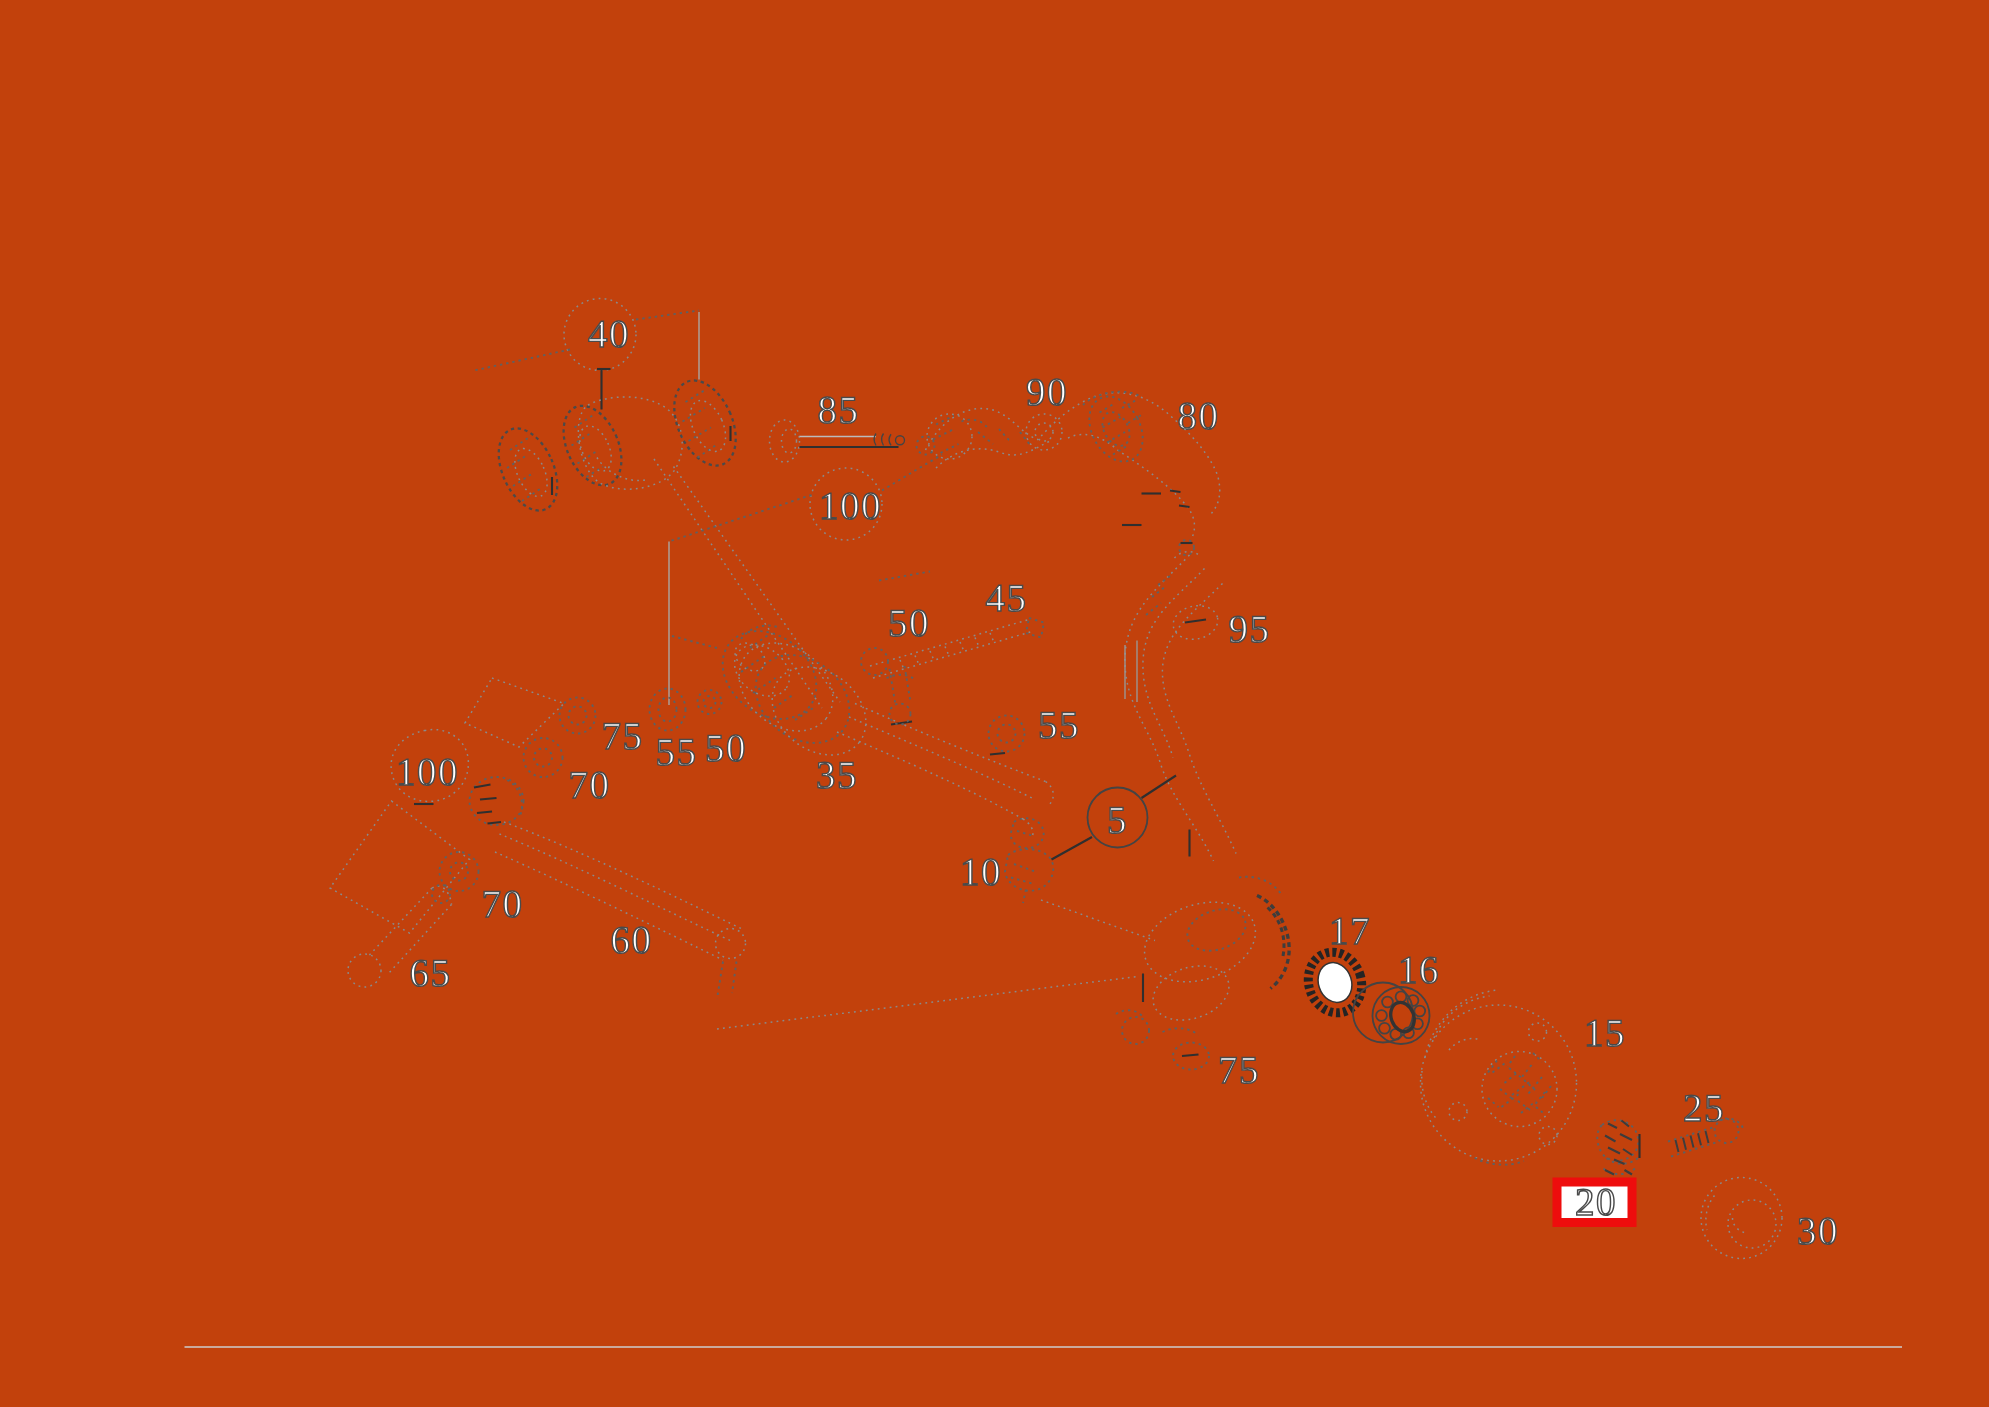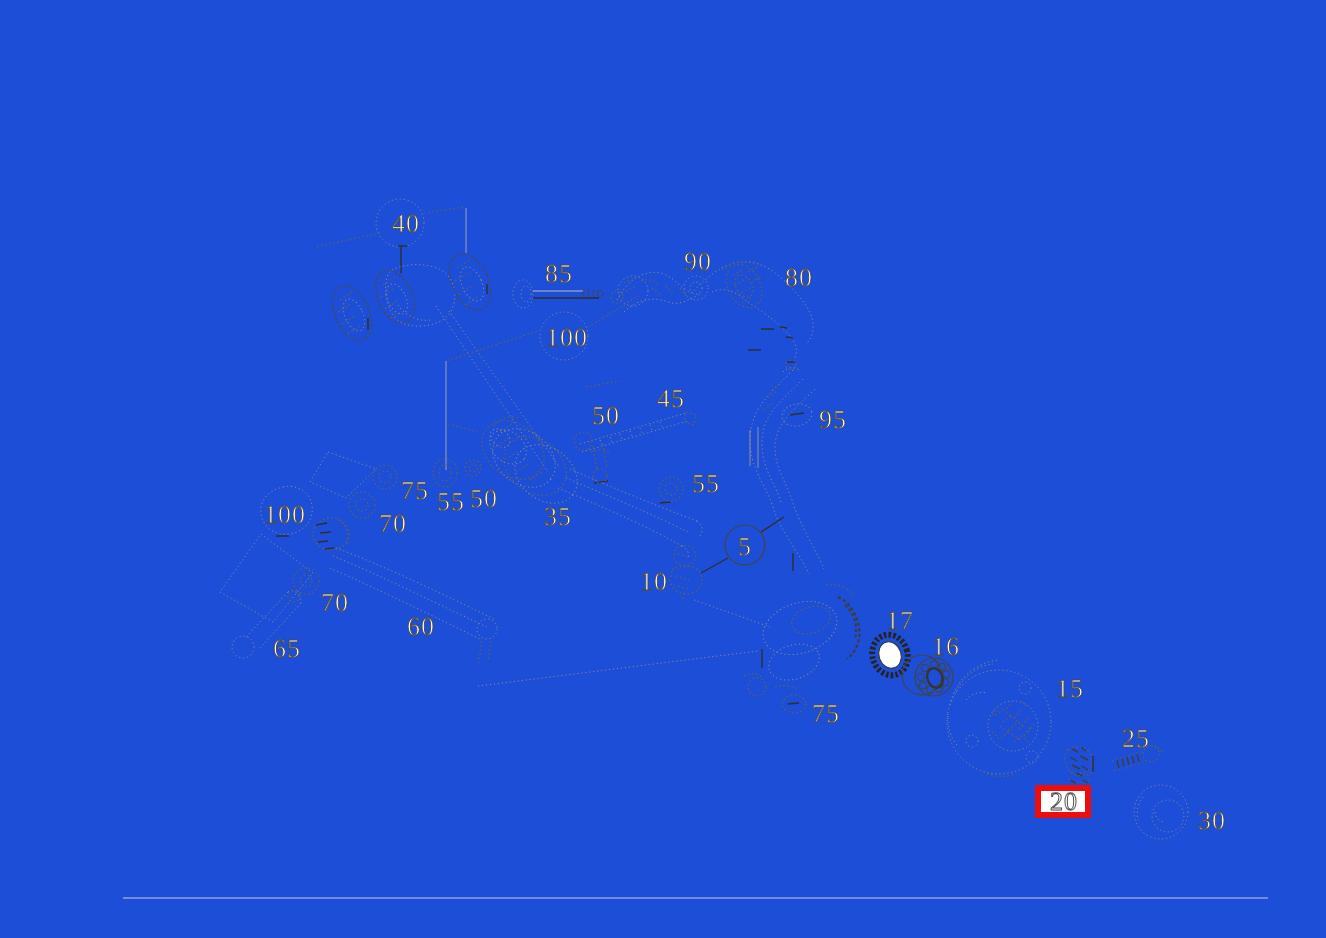--- a/index.html
+++ b/index.html
@@ -1,16 +1,16 @@
 <!DOCTYPE html>
 <html><head>
 <meta charset="utf-8">
 <style>
 html,body{margin:0;padding:0;background:#ffffff;}
-#page{position:relative;width:1326px;height:938px;background:#1d4ed8;overflow:hidden;}
+#page{position:relative;width:1326px;height:938px;background:#c2410c;overflow:hidden;}
 text{font-family:"Liberation Serif",serif;font-size:26px;fill:#ffffff;stroke:#4a4a4a;stroke-width:0.95;letter-spacing:1px;text-rendering:geometricPrecision;}
 .dot{fill:none;stroke:#8a8a8a;stroke-width:1;stroke-dasharray:1.2 2.8;}
 .dot2{fill:none;stroke:#606060;stroke-width:1.25;stroke-dasharray:1.6 2.6;}
 .dark{fill:none;stroke:#2f2f2f;stroke-width:1.4;}
 .hatch{fill:none;stroke:#4a4a4a;stroke-width:1.5;stroke-dasharray:2.2 2.4;}
 .sol{fill:none;stroke:#444;stroke-width:1.2;}
 </style>
 </head>
 <body>
 <div id="page">

